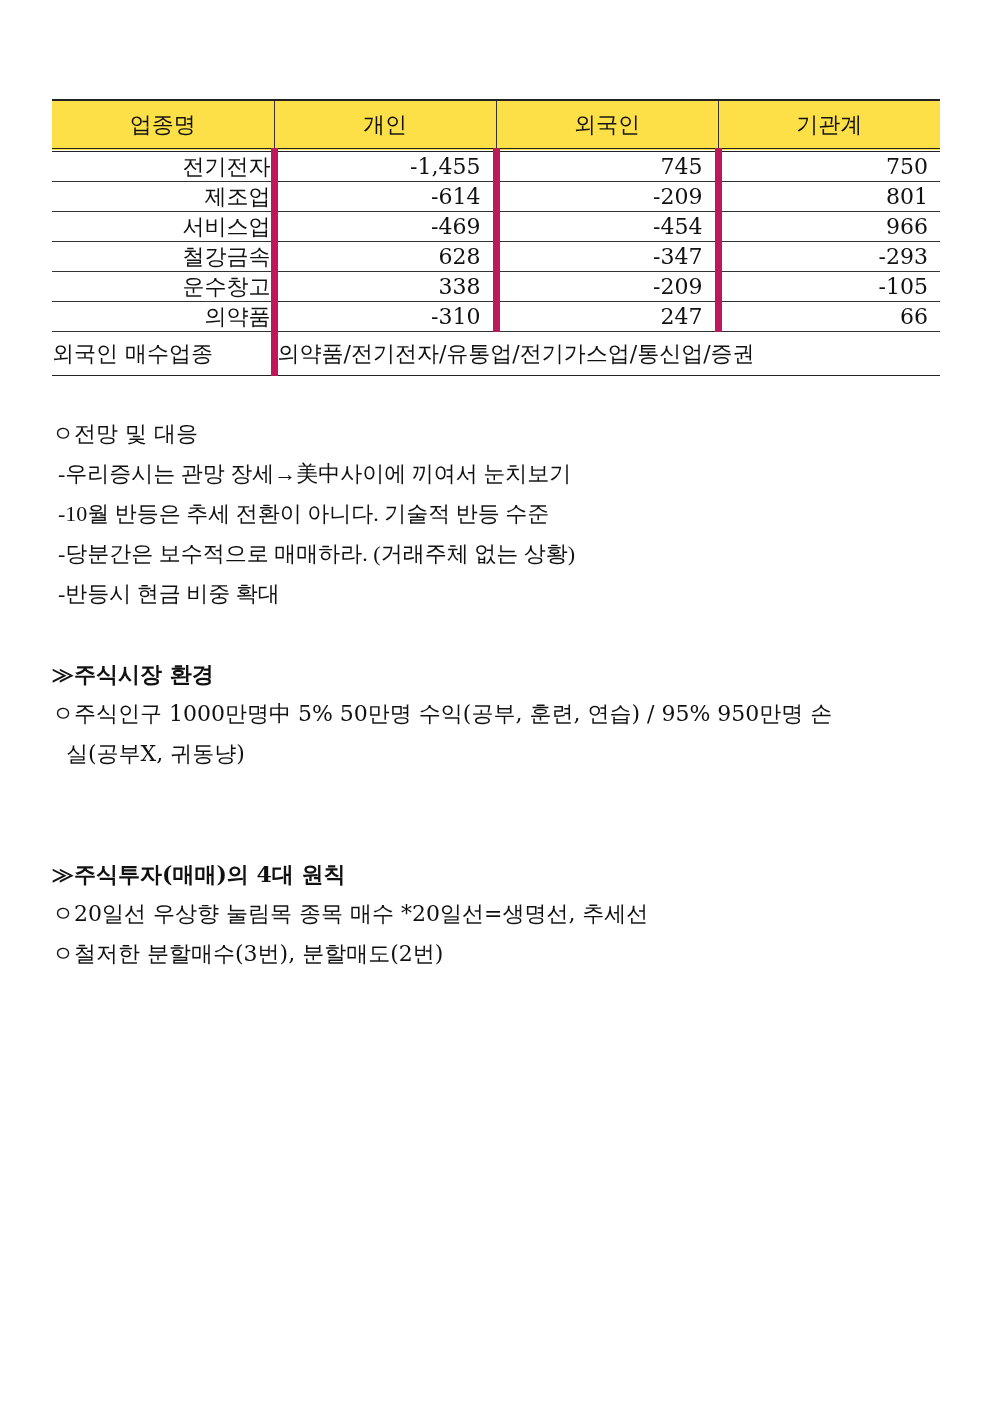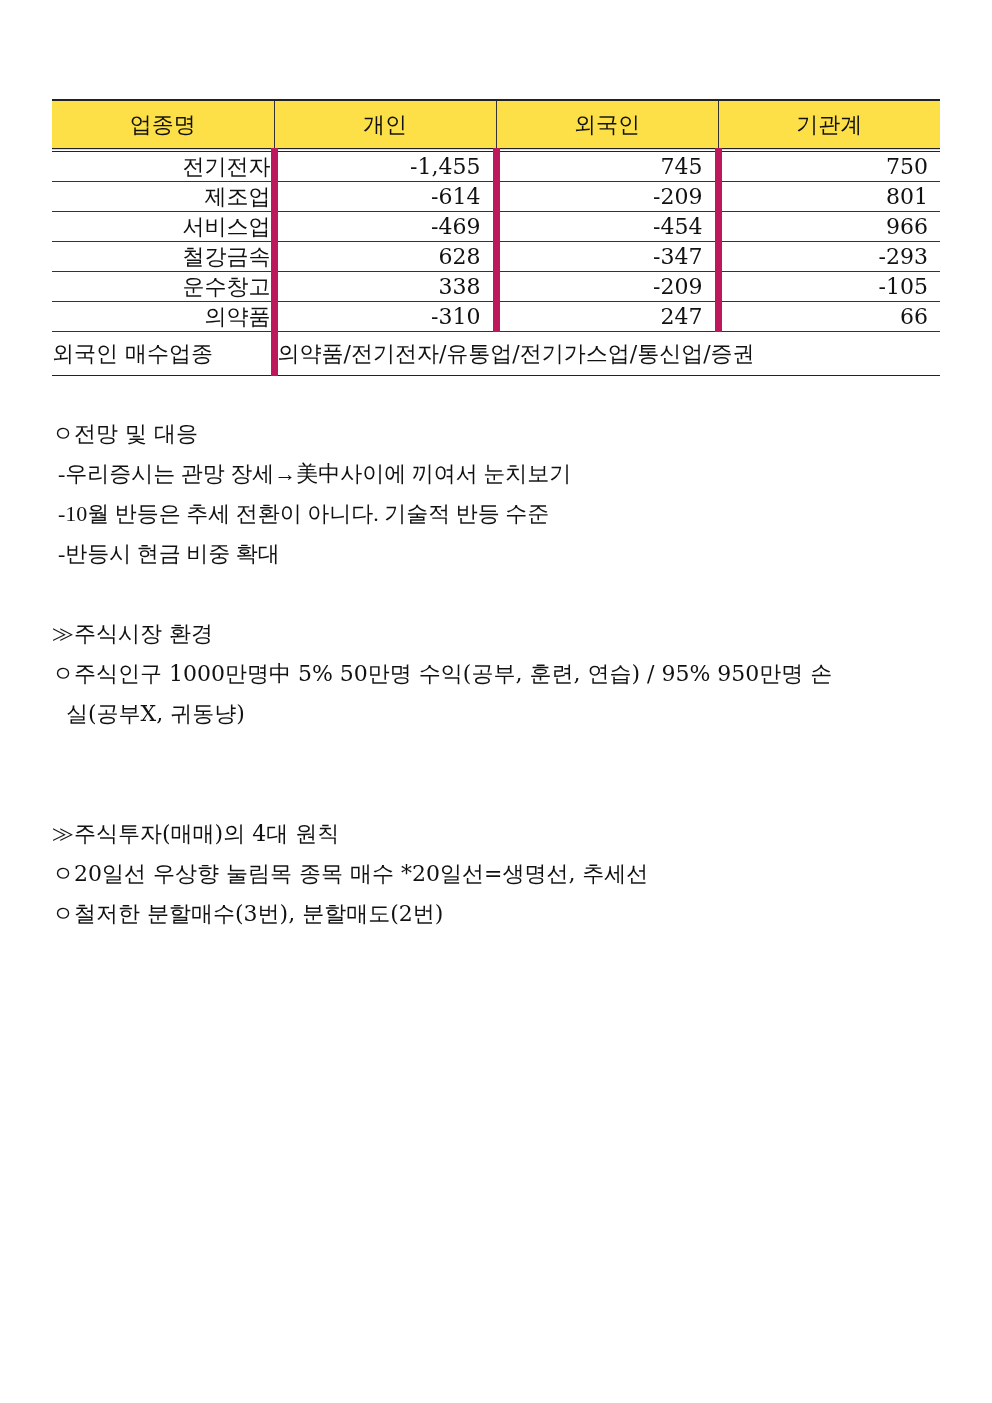--- a/index.html
+++ b/index.html
@@ -38,21 +38,21 @@
     table.sector tbody tr.summary td {
       height: 43px; text-align: left; padding: 0;
       border-bottom: 1.5px solid #222;
     }
 
     .body-text { position: absolute; left: 52px; top: 414px; width: 900px; font-size: 22px; }
     .line { height: 40px; line-height: 40px; white-space: nowrap; }
     .line.sub { padding-left: 6px; font-family: Liberation Serif, serif; }
     .line.cont { padding-left: 14px; }
     .gap { height: 40px; }
-    .heading { font-weight: normal; }
+    .heading { font-weight: bold; }
   </style>
 </head>
 <body>
 
 <div class="page">
   <table class="sector">
     <colgroup>
         <col class="c0">
         <col class="c1">
         <col class="c2">
@@ -109,20 +109,21 @@
       </tr>
     </tbody>
   </table>
 </div>
 
 <div class="body-text">
   <section>
     <div class="line">ㅇ전망 및 대응</div>
     <div class="line sub">-우리증시는 관망 장세→美中사이에 끼여서 눈치보기</div>
     <div class="line sub">-10월 반등은 추세 전환이 아니다. 기술적 반등 수준</div>
+    <div class="line sub">-당분간은 보수적으로 매매하라. (거래주체 없는 상황)</div>
     <div class="line sub">-반등시 현금 비중 확대</div>
   </section>
   <div class="gap"></div>
 
   <section>
     <div class="line heading">≫주식시장 환경</div>
     <div class="line">ㅇ주식인구 1000만명中 5% 50만명 수익(공부, 훈련, 연습) / 95% 950만명 손</div>
     <div class="line cont">실(공부X, 귀동냥)</div>
   </section>
   <div class="gap"></div>

